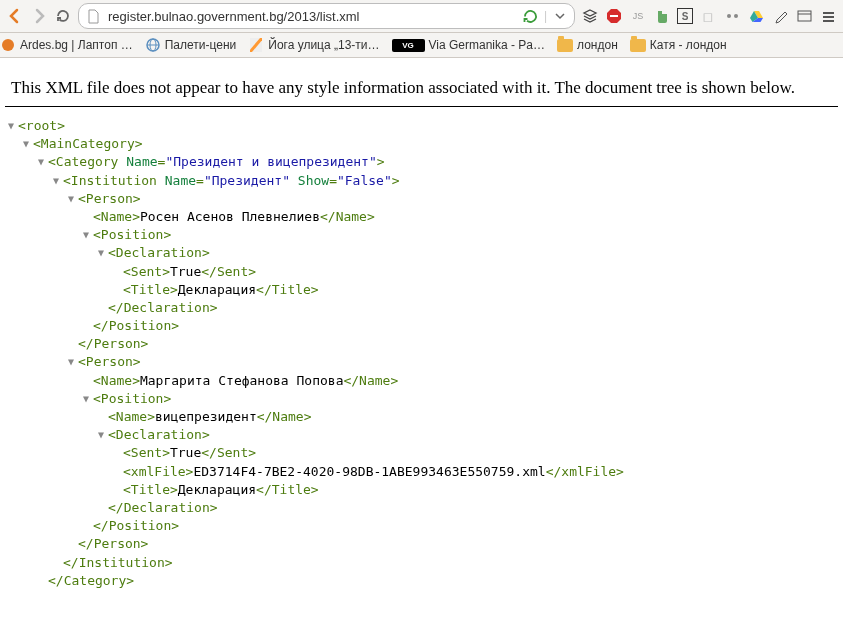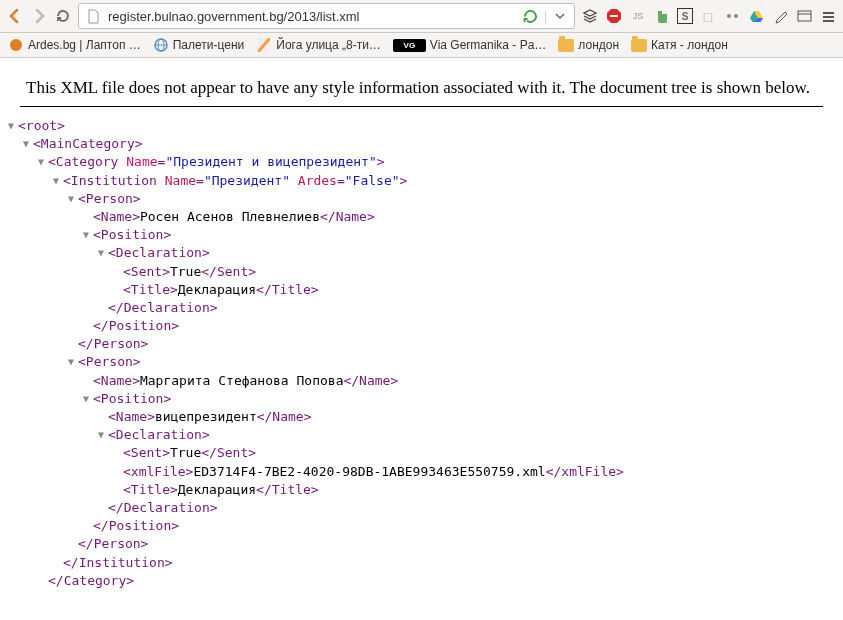--- a/index.html
+++ b/index.html
@@ -1,31 +1,31 @@
 <!DOCTYPE html>
 <html><head>
 <meta charset="utf-8">
 <style>
   body{margin:0;font-family:sans-serif;font-size:13px;color:#000;background:#fff}
   .toolbar{display:flex;align-items:center;gap:6px;padding:3px 6px;background:#f5f4f2;border-bottom:1px solid #cfcac4}
   .tbtn{width:18px;height:18px;display:flex;align-items:center;justify-content:center;color:#666;cursor:pointer}
   .back svg{color:#e57c27}
-  .addr{flex:1;display:flex;align-items:center;gap:5px;height:24px;border:1px solid #bdbdbd;border-radius:3px;background:#fff;padding:0 6px;font-size:12px}
+  .addr{flex:1;display:flex;align-items:center;gap:5px;height:24px;border:1px solid #bdbdbd;border-radius:10px;background:#fff;padding:0 6px;font-size:12px}
   .addr input{flex:1;border:none;outline:none;font-size:13px;color:#333;background:transparent}
   .ticon{width:16px;height:16px;display:flex;align-items:center;justify-content:center}
-  .bookmarks{display:flex;align-items:center;gap:12px;padding:4px 8px;background:#f5f4f2;border-bottom:1px solid #cfcac4;font-size:12px;color:#333;overflow:hidden;white-space:nowrap}
+  .bookmarks{display:flex;align-items:center;gap:12px;padding:4px 0;background:#f5f4f2;border-bottom:1px solid #cfcac4;font-size:12px;color:#333;overflow:hidden;white-space:nowrap}
   .bm{display:flex;align-items:center;gap:4px;cursor:pointer}
   .bmicon{width:16px;height:16px;display:flex;align-items:center;justify-content:center;flex-shrink:0}
-  .msg{font-family:serif;font-size:17px;padding:10px 6px 8px;border-bottom:1px solid #000;margin:10px 20px 0}
+  .msg{font-family:serif;font-size:17px;padding:10px 6px 8px;border-bottom:1px solid #000;margin:10px 5px 0}
   .xml{font-family:monospace;font-size:13px;line-height:1.4;padding:10px 8px;white-space:nowrap}
   .row{display:flex;align-items:flex-start}
   .ind{display:inline-block;width:15px;flex-shrink:0}
   .tw{display:inline-block;width:10px;color:#888;font-size:10px;cursor:pointer;user-select:none;flex-shrink:0;line-height:18px}
-  .tag{color:#701a75}
-  .attr{color:#be185d}
+  .tag{color:#4d7c0f}
+  .attr{color:#15803d}
   .val{color:#1a1aa6}
   .txt{color:#000}
   .folder{width:16px;height:13px;background:#f0b74a;border-radius:2px;position:relative}
   .folder:before{content:"";position:absolute;top:-3px;left:1px;width:6px;height:3px;background:#f0b74a;border-radius:1px 1px 0 0}
 </style>
 </head>
 <body>
 
 <div class="toolbar">
   <div class="tbtn back">
@@ -135,21 +135,21 @@
       </span>
       <span>Палети-цени</span>
     </div>
   <div class="bm">
       <span class="bmicon">
         <svg width="12" height="14">
           <rect width="12" height="14" fill="#eee"></rect>
           <path d="M0 14L12 0" stroke="#f93" stroke-width="3"></path>
         </svg>
       </span>
-      <span>Йога улица „8-ти…</span>
+      <span>Йога улица „13-ти…</span>
     </div>
   <div class="bm">
       <span class="bmicon" style="background:#000;color:#fff;font-size:8px;font-weight:bold;border-radius:2px;width:33px;height:13px">VG</span>
       <span>Via Germanika - Pa…</span>
     </div>
   <div class="bm">
       <span class="bmicon">
         <span class="folder"></span>
       </span>
       <span>лондон</span>
@@ -178,21 +178,21 @@
       <span class="ind"></span>
       <span class="ind"></span>
       <span class="tw">▼</span>
       <span><span class="tag">&lt;Category </span><span class="attr">Name</span><span class="tag">=</span><span class="val">"Президент и вицепрезидент"</span><span class="tag">&gt;</span></span>
     </div>
 <div class="row">
       <span class="ind"></span>
       <span class="ind"></span>
       <span class="ind"></span>
       <span class="tw">▼</span>
-      <span><span class="tag">&lt;Institution </span><span class="attr">Name</span><span class="tag">=</span><span class="val">"Президент"</span> <span class="attr">Ardes</span><span class="tag">=</span><span class="val">"False"</span><span class="tag">&gt;</span></span>
+      <span><span class="tag">&lt;Institution </span><span class="attr">Name</span><span class="tag">=</span><span class="val">"Президент"</span> <span class="attr">Show</span><span class="tag">=</span><span class="val">"False"</span><span class="tag">&gt;</span></span>
     </div>
 
 <div class="row">
       <span class="ind"></span>
       <span class="ind"></span>
       <span class="ind"></span>
       <span class="ind"></span>
       <span class="tw">▼</span>
       <span class="tag">&lt;Person&gt;</span>
     </div>

